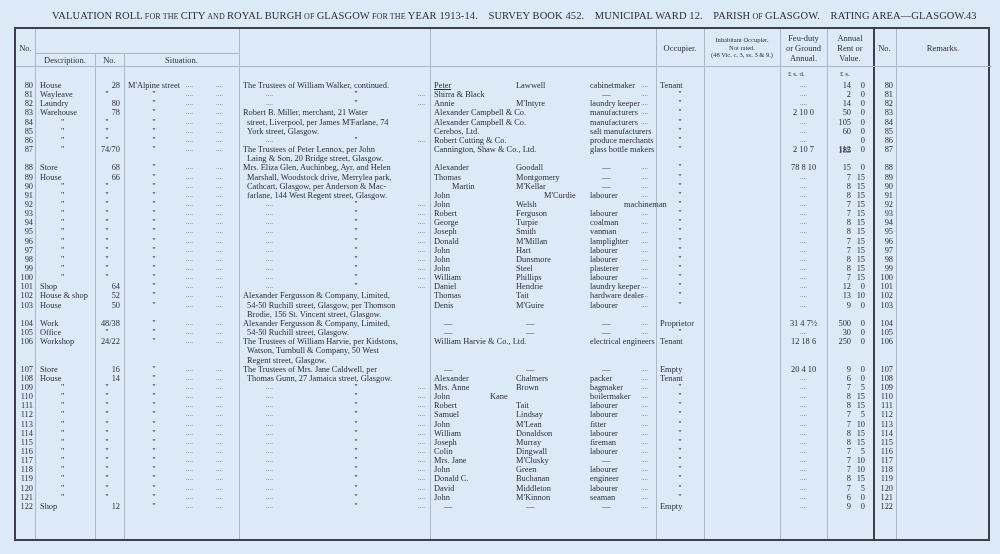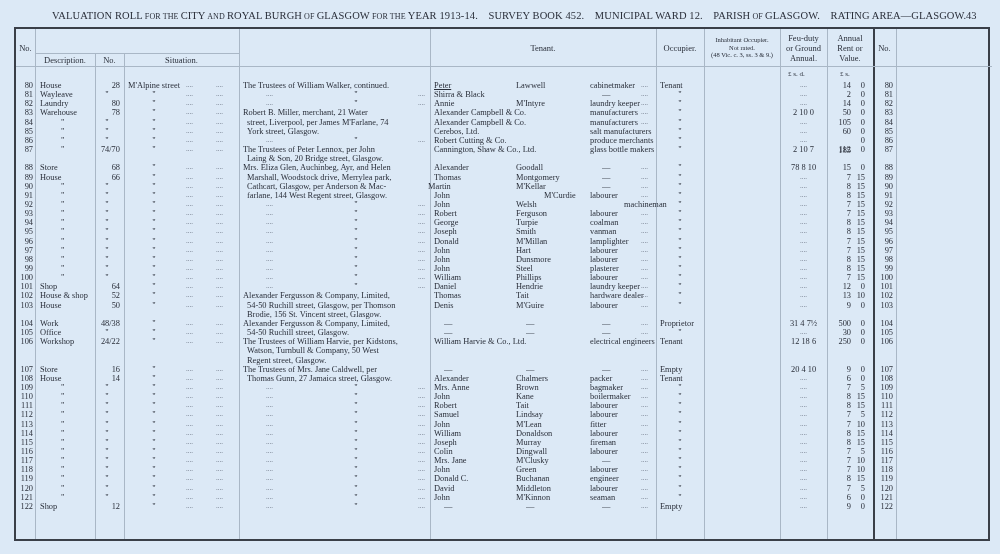--- a/index.html
+++ b/index.html
@@ -61,38 +61,38 @@
   <div class="vline dark" style="left:857px"></div>
   <div class="vline" style="left:880px"></div>
 
   <div class="hline" style="left:19px;width:204px;top:24px"></div>
   <div class="hline" style="left:0;width:976px;top:37px"></div>
 
   <div class="hd" style="left:0;top:0;width:19px;height:37px">No.</div>
   <div class="hd" style="left:19px;top:24px;width:60px;height:13px">Description.</div>
   <div class="hd" style="left:79px;top:24px;width:29px;height:13px">No.</div>
   <div class="hd" style="left:108px;top:24px;width:115px;height:13px">Situation.</div>
-  <div class="hd" style="left:414px;top:0;width:226px;height:37px">Tenant.</div>
   <div class="hd" style="left:640px;top:0;width:48px;height:37px">Occupier.</div>
   <div class="hd small" style="left:688px;top:0;width:76px;height:37px;flex-direction:column">
     <span>Inhabitant Occupier.</span>
     <span>Not rated.</span>
     <span>(48 Vic. c. 3, ss. 3 &amp; 9.)</span>
   </div>
   <div class="hd" style="left:764px;top:0;width:47px;height:37px;flex-direction:column">
     <span>Feu-duty</span>
     <span>or Ground</span>
     <span>Annual.</span>
   </div>
   <div class="hd" style="left:811px;top:0;width:46px;height:37px;flex-direction:column">
     <span>Annual</span>
     <span>Rent or</span>
     <span>Value.</span>
   </div>
   <div class="hd" style="left:857px;top:0;width:23px;height:37px">No.</div>
+  <div class="hd" style="left:880px;top:0;width:94px;height:37px">Remarks.</div>
 
   <div class="unit" style="left:772px">£  s.  d.</div>
   <div class="unit" style="left:824px">£   s.</div>
 
   <div class="rows" id="rows">
       <div class="cell num" style="left: 0px; top: 0px; width: 17px;">80</div>
       <div class="cell " style="left: 24px; top: 0px;">House</div>
       <div class="cell num" style="left: 78px; top: 0px; width: 26px; text-align: right;">28</div>
       <div class="cell " style="left: 112px; top: 0px;">M'Alpine street</div>
       <div class="cell dots" style="left: 170px; top: 0px;">....</div>
@@ -240,21 +240,21 @@
       <div class="cell dots ctr" style="left: 764px; top: 91.5px; width: 47px;">....</div>
       <div class="cell num" style="left: 811px; top: 91.5px; width: 24px;">7</div>
       <div class="cell num" style="left: 835px; top: 91.5px; width: 14px;">15</div>
       <div class="cell num" style="left: 857px; top: 91.5px; width: 20px;">89</div>
       <div class="cell num" style="left: 0px; top: 100.65px; width: 17px;">90</div>
       <div class="cell " style="left: 45px; top: 100.65px;">"</div>
       <div class="cell num" style="left: 78px; top: 100.65px; width: 26px; text-align: center;">"</div>
       <div class="cell ctr" style="left: 108px; top: 100.65px; width: 60px;">"</div>
       <div class="cell dots" style="left: 170px; top: 100.65px;">....</div>
       <div class="cell dots" style="left: 200px; top: 100.65px;">....</div>
-      <div class="cell " style="left: 412px; top: 100.65px;">Martin</div>
+      <div class="cell " style="left: 436px; top: 100.65px;">Martin</div>
       <div class="cell " style="left: 500px; top: 100.65px;">M'Kellar</div>
       <div class="cell " style="left: 586px; top: 100.65px;">—</div>
       <div class="cell dots" style="left: 625px; top: 100.65px;">....</div>
       <div class="cell ctr" style="left: 640px; top: 100.65px; width: 48px;">"</div>
       <div class="cell dots ctr" style="left: 764px; top: 100.65px; width: 47px;">....</div>
       <div class="cell num" style="left: 811px; top: 100.65px; width: 24px;">8</div>
       <div class="cell num" style="left: 835px; top: 100.65px; width: 14px;">15</div>
       <div class="cell num" style="left: 857px; top: 100.65px; width: 20px;">90</div>
       <div class="cell num" style="left: 0px; top: 109.8px; width: 17px;">91</div>
       <div class="cell " style="left: 45px; top: 109.8px;">"</div>
@@ -575,21 +575,21 @@
       <div class="cell num" style="left: 0px; top: 311.1px; width: 17px;">110</div>
       <div class="cell " style="left: 45px; top: 311.1px;">"</div>
       <div class="cell num" style="left: 78px; top: 311.1px; width: 26px; text-align: center;">"</div>
       <div class="cell ctr" style="left: 108px; top: 311.1px; width: 60px;">"</div>
       <div class="cell dots" style="left: 170px; top: 311.1px;">....</div>
       <div class="cell dots" style="left: 200px; top: 311.1px;">....</div>
       <div class="cell dots" style="left: 250px; top: 311.1px;">....</div>
       <div class="cell ctr" style="left: 330px; top: 311.1px; width: 20px;">"</div>
       <div class="cell dots" style="left: 402px; top: 311.1px;">....</div>
       <div class="cell " style="left: 418px; top: 311.1px;">John</div>
-      <div class="cell " style="left: 500px; top: 311.1px;">Kane</div>
+      <div class="cell " style="left: 474px; top: 311.1px;">Kane</div>
       <div class="cell " style="left: 574px; top: 311.1px;">boilermaker</div>
       <div class="cell dots" style="left: 625px; top: 311.1px;">....</div>
       <div class="cell ctr" style="left: 640px; top: 311.1px; width: 48px;">"</div>
       <div class="cell dots ctr" style="left: 764px; top: 311.1px; width: 47px;">....</div>
       <div class="cell num" style="left: 811px; top: 311.1px; width: 24px;">8</div>
       <div class="cell num" style="left: 835px; top: 311.1px; width: 14px;">15</div>
       <div class="cell num" style="left: 857px; top: 311.1px; width: 20px;">110</div>
       <div class="cell num" style="left: 0px; top: 320.25px; width: 17px;">111</div>
       <div class="cell " style="left: 45px; top: 320.25px;">"</div>
       <div class="cell num" style="left: 78px; top: 320.25px; width: 26px; text-align: center;">"</div>

